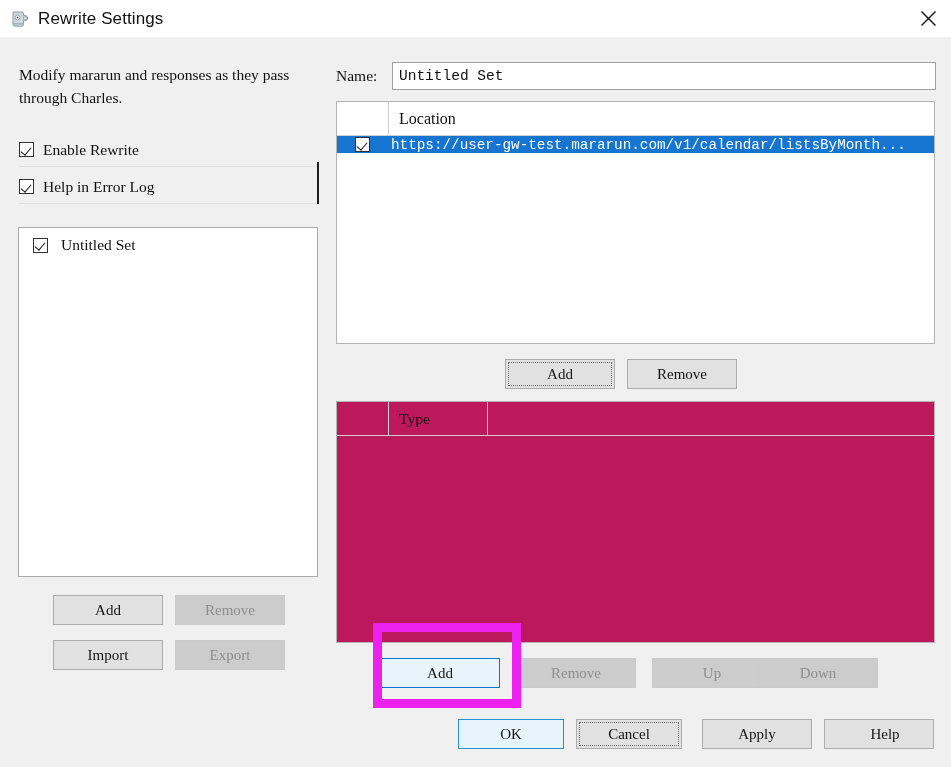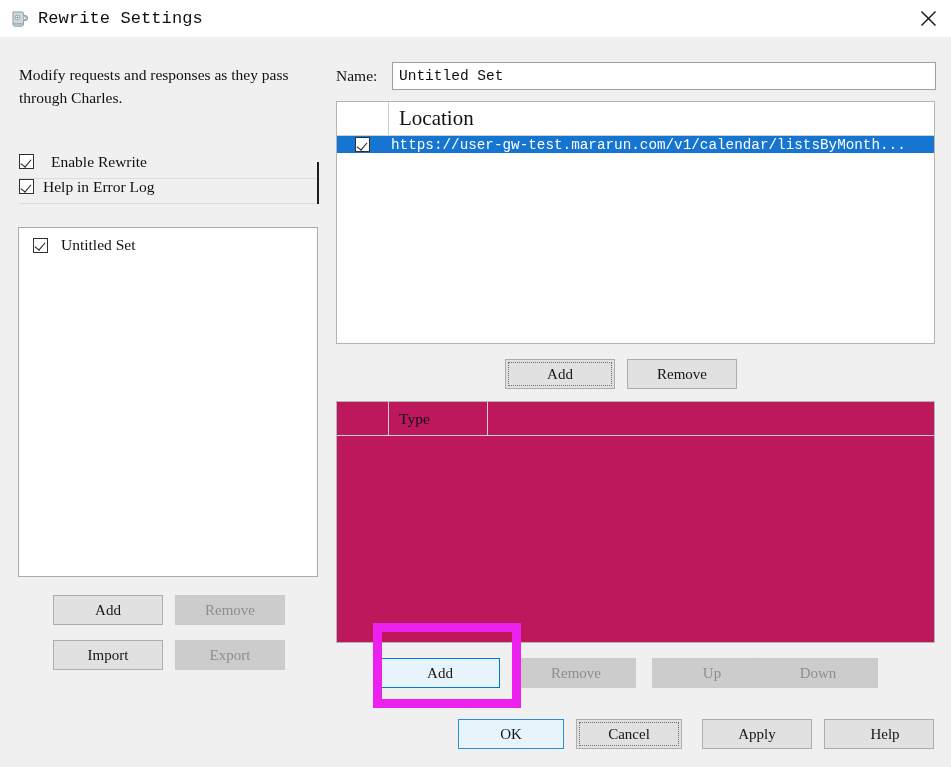--- a/index.html
+++ b/index.html
@@ -25,21 +25,21 @@
     align-items: center;
   }
   #title-icon {
     margin-left: 9px;
     width: 20px; height: 22px;
     position: relative;
     flex: none;
   }
   #title-text {
     margin-left: 9px;
-    font-family: Liberation Mono, monospace;
+    font-family: Liberation Sans, sans-serif;
     font-size: 17px;
     color: #111111;
     letter-spacing: 0.1px;
   }
   #close-button {
     position: absolute;
     right: 0; top: 0;
     width: 46px; height: 37px;
     display: flex;
     align-items: center;
@@ -72,21 +72,21 @@
   .check-row {
     position: absolute;
     left: 19px;
     width: 298px;
     height: 33px;
     display: flex;
     align-items: center;
     border-bottom: 1px solid #dedede;
     cursor: default;
   }
-  #row-enable-rewrite { top: 108px; gap: 8px; }
+  #row-enable-rewrite { top: 96px; }
   #row-debug-error    { top: 133px; }
 
   .chk {
     width: 15px; height: 15px;
     border: 1.4px solid #303030;
     background: #ffffff;
     position: relative;
     flex: none;
     box-sizing: border-box;
   }
@@ -228,21 +228,21 @@
   #location-header .col-chk {
     width: 51px;
     flex: none;
     border-right: 1px solid #cfcfcf;
   }
   #location-header .col-loc {
     flex: 1;
     display: flex;
     align-items: center;
     padding-left: 10px;
-    font-size: 21px;
+    font-size: 16px;
     color: #111;
   }
   #location-row {
     display: flex;
     height: 17px;
     background: #1675d1;
     align-items: center;
     cursor: default;
   }
   #location-row .col-chk {
@@ -338,21 +338,21 @@
       <line x1="1.5" y1="1.5" x2="15.5" y2="15.5" stroke="#1a1a1a" stroke-width="1.5"></line>
       <line x1="15.5" y1="1.5" x2="1.5" y2="15.5" stroke="#1a1a1a" stroke-width="1.5"></line>
     </svg>
   </div>
 </div>
 
 <div id="body-area">
 
   <div id="left-panel">
 
-    <div id="intro-text">Modify requests and responses as they pass through Charles.</div>
+    <div id="intro-text">Modify mararun and responses as they pass through Charles.</div>
 
     <div class="check-row" id="row-enable-rewrite">
       <span class="chk checked"></span>
       <span class="lbl">Enable Rewrite</span>
     </div>
 
     <div class="check-row" id="row-debug-error">
       <span class="chk checked"></span>
       <span class="lbl">Help in Error Log</span>
     </div>

